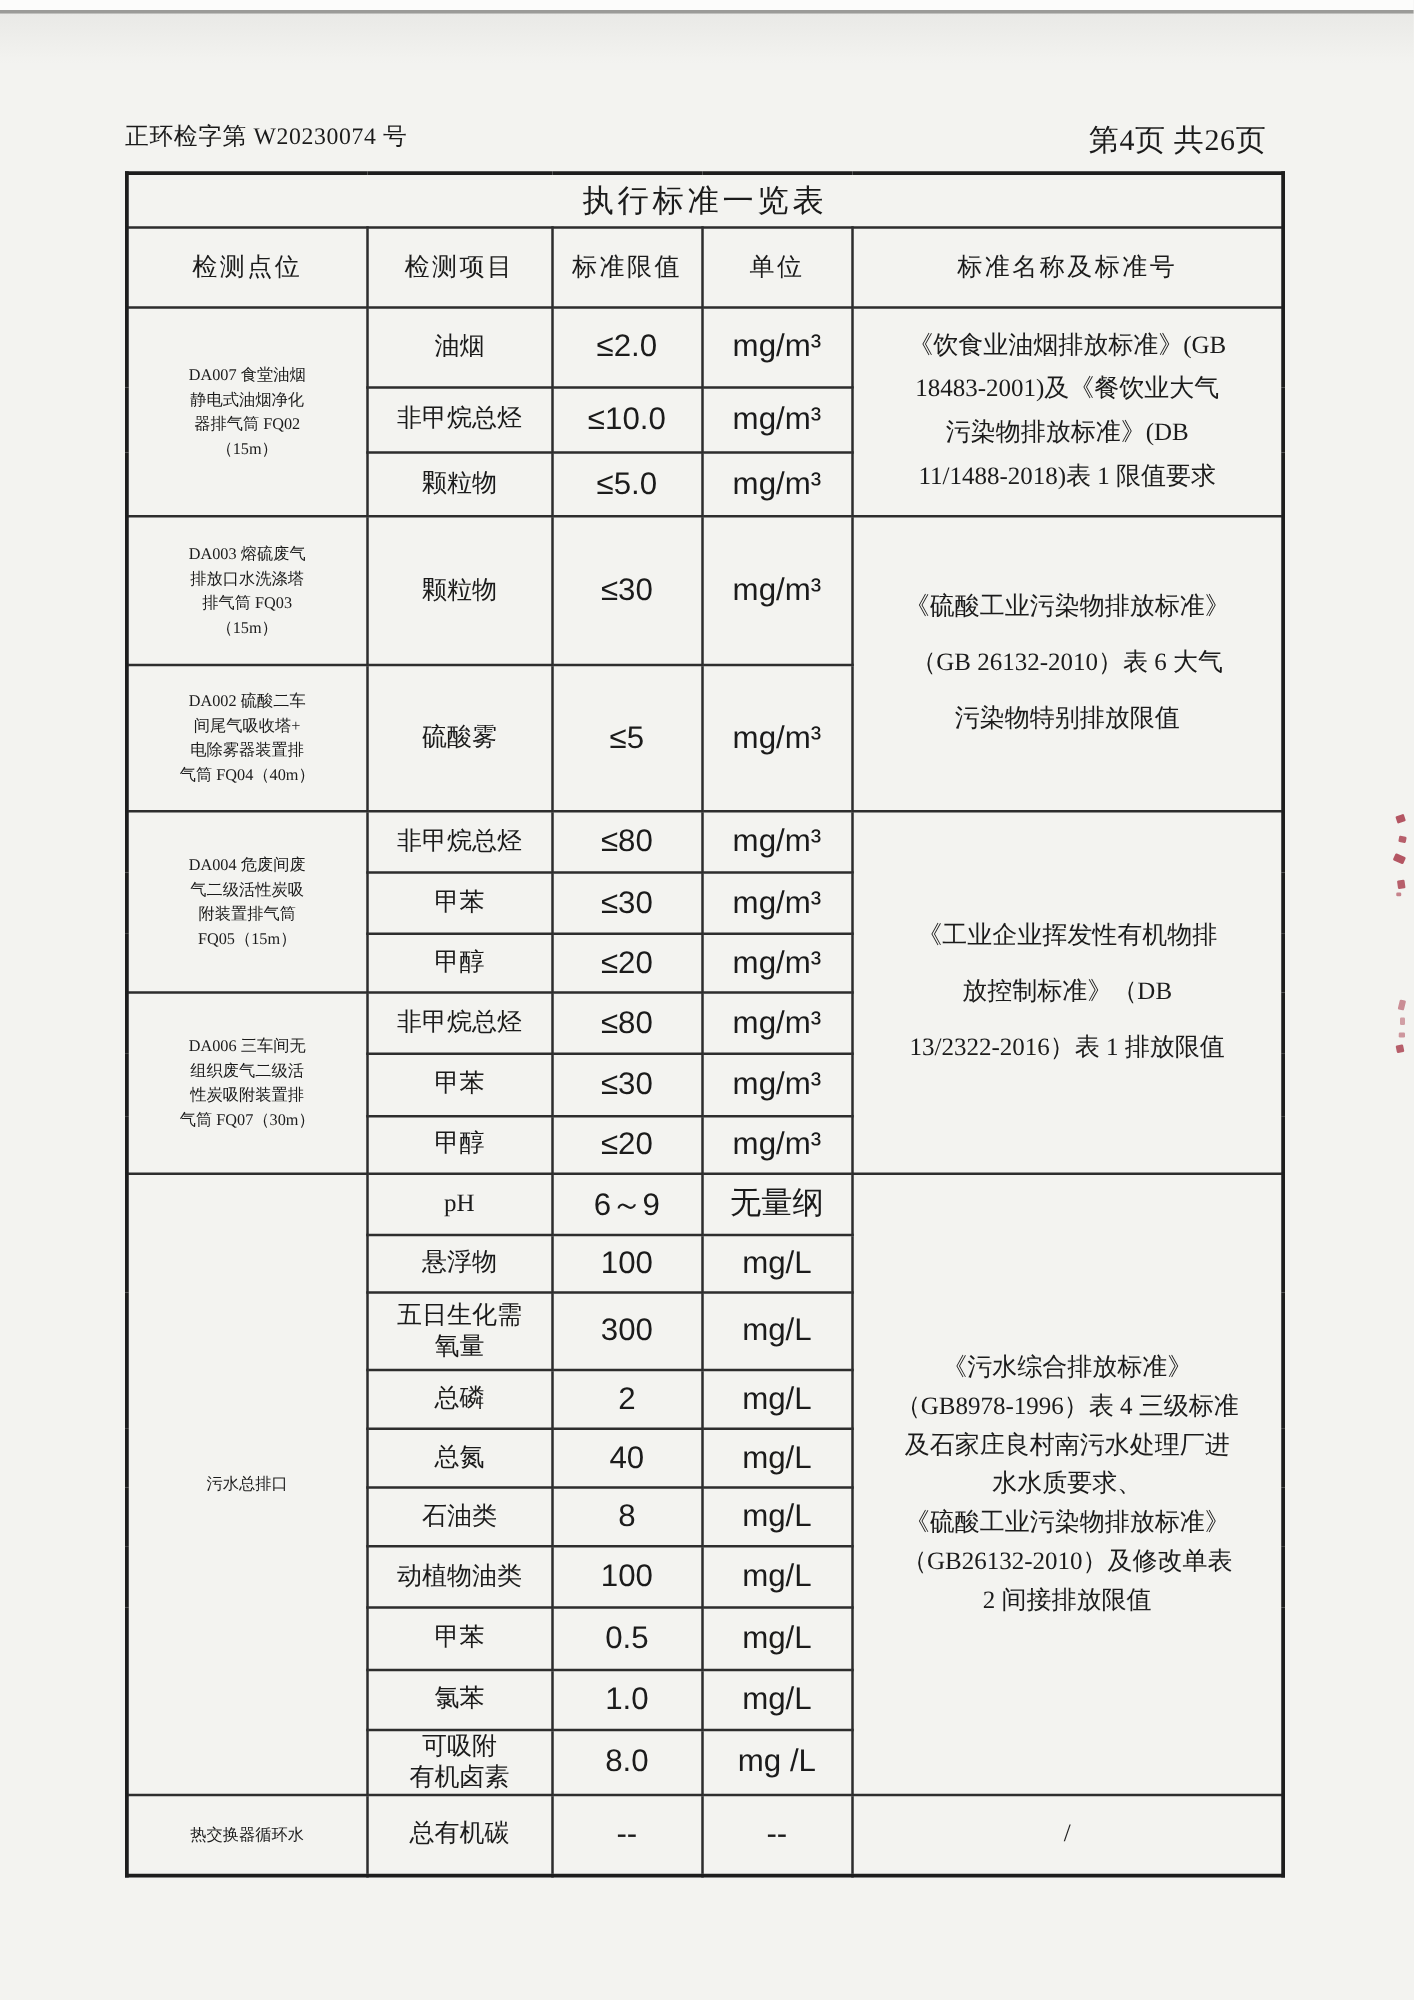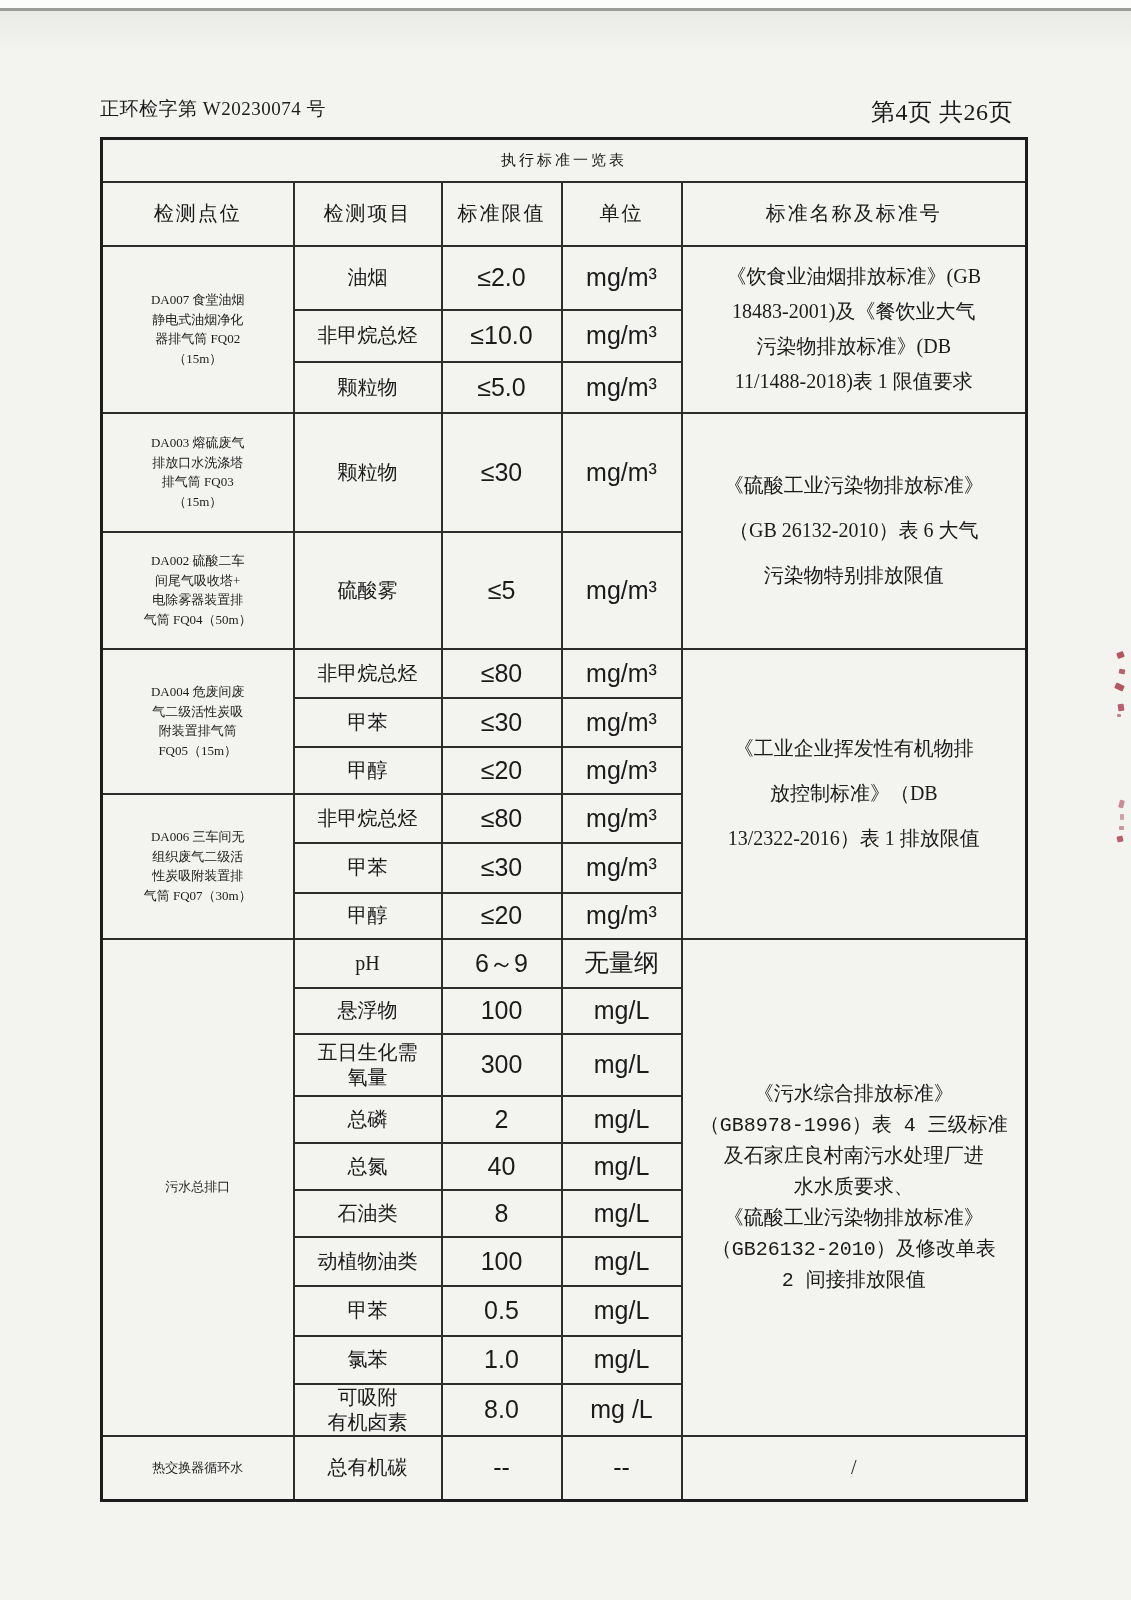--- a/index.html
+++ b/index.html
@@ -22,33 +22,33 @@
   table.std{
     position:absolute;top:137px;left:100px;width:925px;
     border-collapse:collapse;table-layout:fixed;
     border:3px solid #1d1d1d;
   }
   table.std th,table.std td{
     border:2px solid #2d2d2d;
     text-align:center;vertical-align:middle;
     padding:0 4px;font-weight:normal;overflow:hidden;
   }
-  .title-cell{font-size:15px;letter-spacing:3px;}
+  .title-cell{font-size:25px;letter-spacing:3px;}
   th.col-h{font-size:20px;letter-spacing:2px;}
   td.point{font-size:13px;line-height:1.5;white-space:pre-line;}
   td.item{font-size:20px;line-height:1.25;white-space:pre-line;}
   td.limit,td.unit{
     font-family:Liberation Sans, sans-serif;
     font-size:25px;
     margin-left:16px;
   }
   td.standard{font-size:20px;white-space:pre-line;}
   .lh-a{line-height:1.75;}   
   .lh-b{line-height:2.25;}   
-  .lh-c{line-height:1.55;font-family:Liberation Mono, monospace;}   
+  .lh-c{line-height:1.55;}   
 
   
   .stamp{position:absolute;background:#a8394a;border-radius:1px;}
   .st1{top:652px;left:1117px;width:7px;height:6px;transform:rotate(-18deg);opacity:.85;}
   .st2{top:669px;left:1119px;width:6px;height:5px;transform:rotate(10deg);opacity:.8;}
   .st3{top:684px;left:1115px;width:9px;height:6px;transform:rotate(24deg);opacity:.85;}
   .st4{top:704px;left:1118px;width:6px;height:7px;transform:rotate(-8deg);opacity:.8;}
   .st5{top:714px;left:1117px;width:4px;height:3px;opacity:.6;}
   .st6{top:800px;left:1119px;width:5px;height:8px;transform:rotate(14deg);opacity:.55;}
   .st7{top:814px;left:1120px;width:4px;height:6px;opacity:.45;}
@@ -118,21 +118,21 @@
     <td class="limit">≤30</td>
     <td class="unit">mg/m³</td>
     <td class="standard lh-b" rowspan="2">《硫酸工业污染物排放标准》
 （GB 26132-2010）表 6 大气
 污染物特别排放限值</td>
   </tr>
   <tr style="height:117px">
     <td class="point">DA002 硫酸二车
 间尾气吸收塔+
 电除雾器装置排
-气筒 FQ04（50m）</td>
+气筒 FQ04（40m）</td>
     <td class="item">硫酸雾</td>
     <td class="limit">≤5</td>
     <td class="unit">mg/m³</td>
   </tr>
 
   <tr style="height:49px">
     <td class="point" rowspan="3">DA004 危废间废
 气二级活性炭吸
 附装置排气筒
 FQ05（15m）</td>

